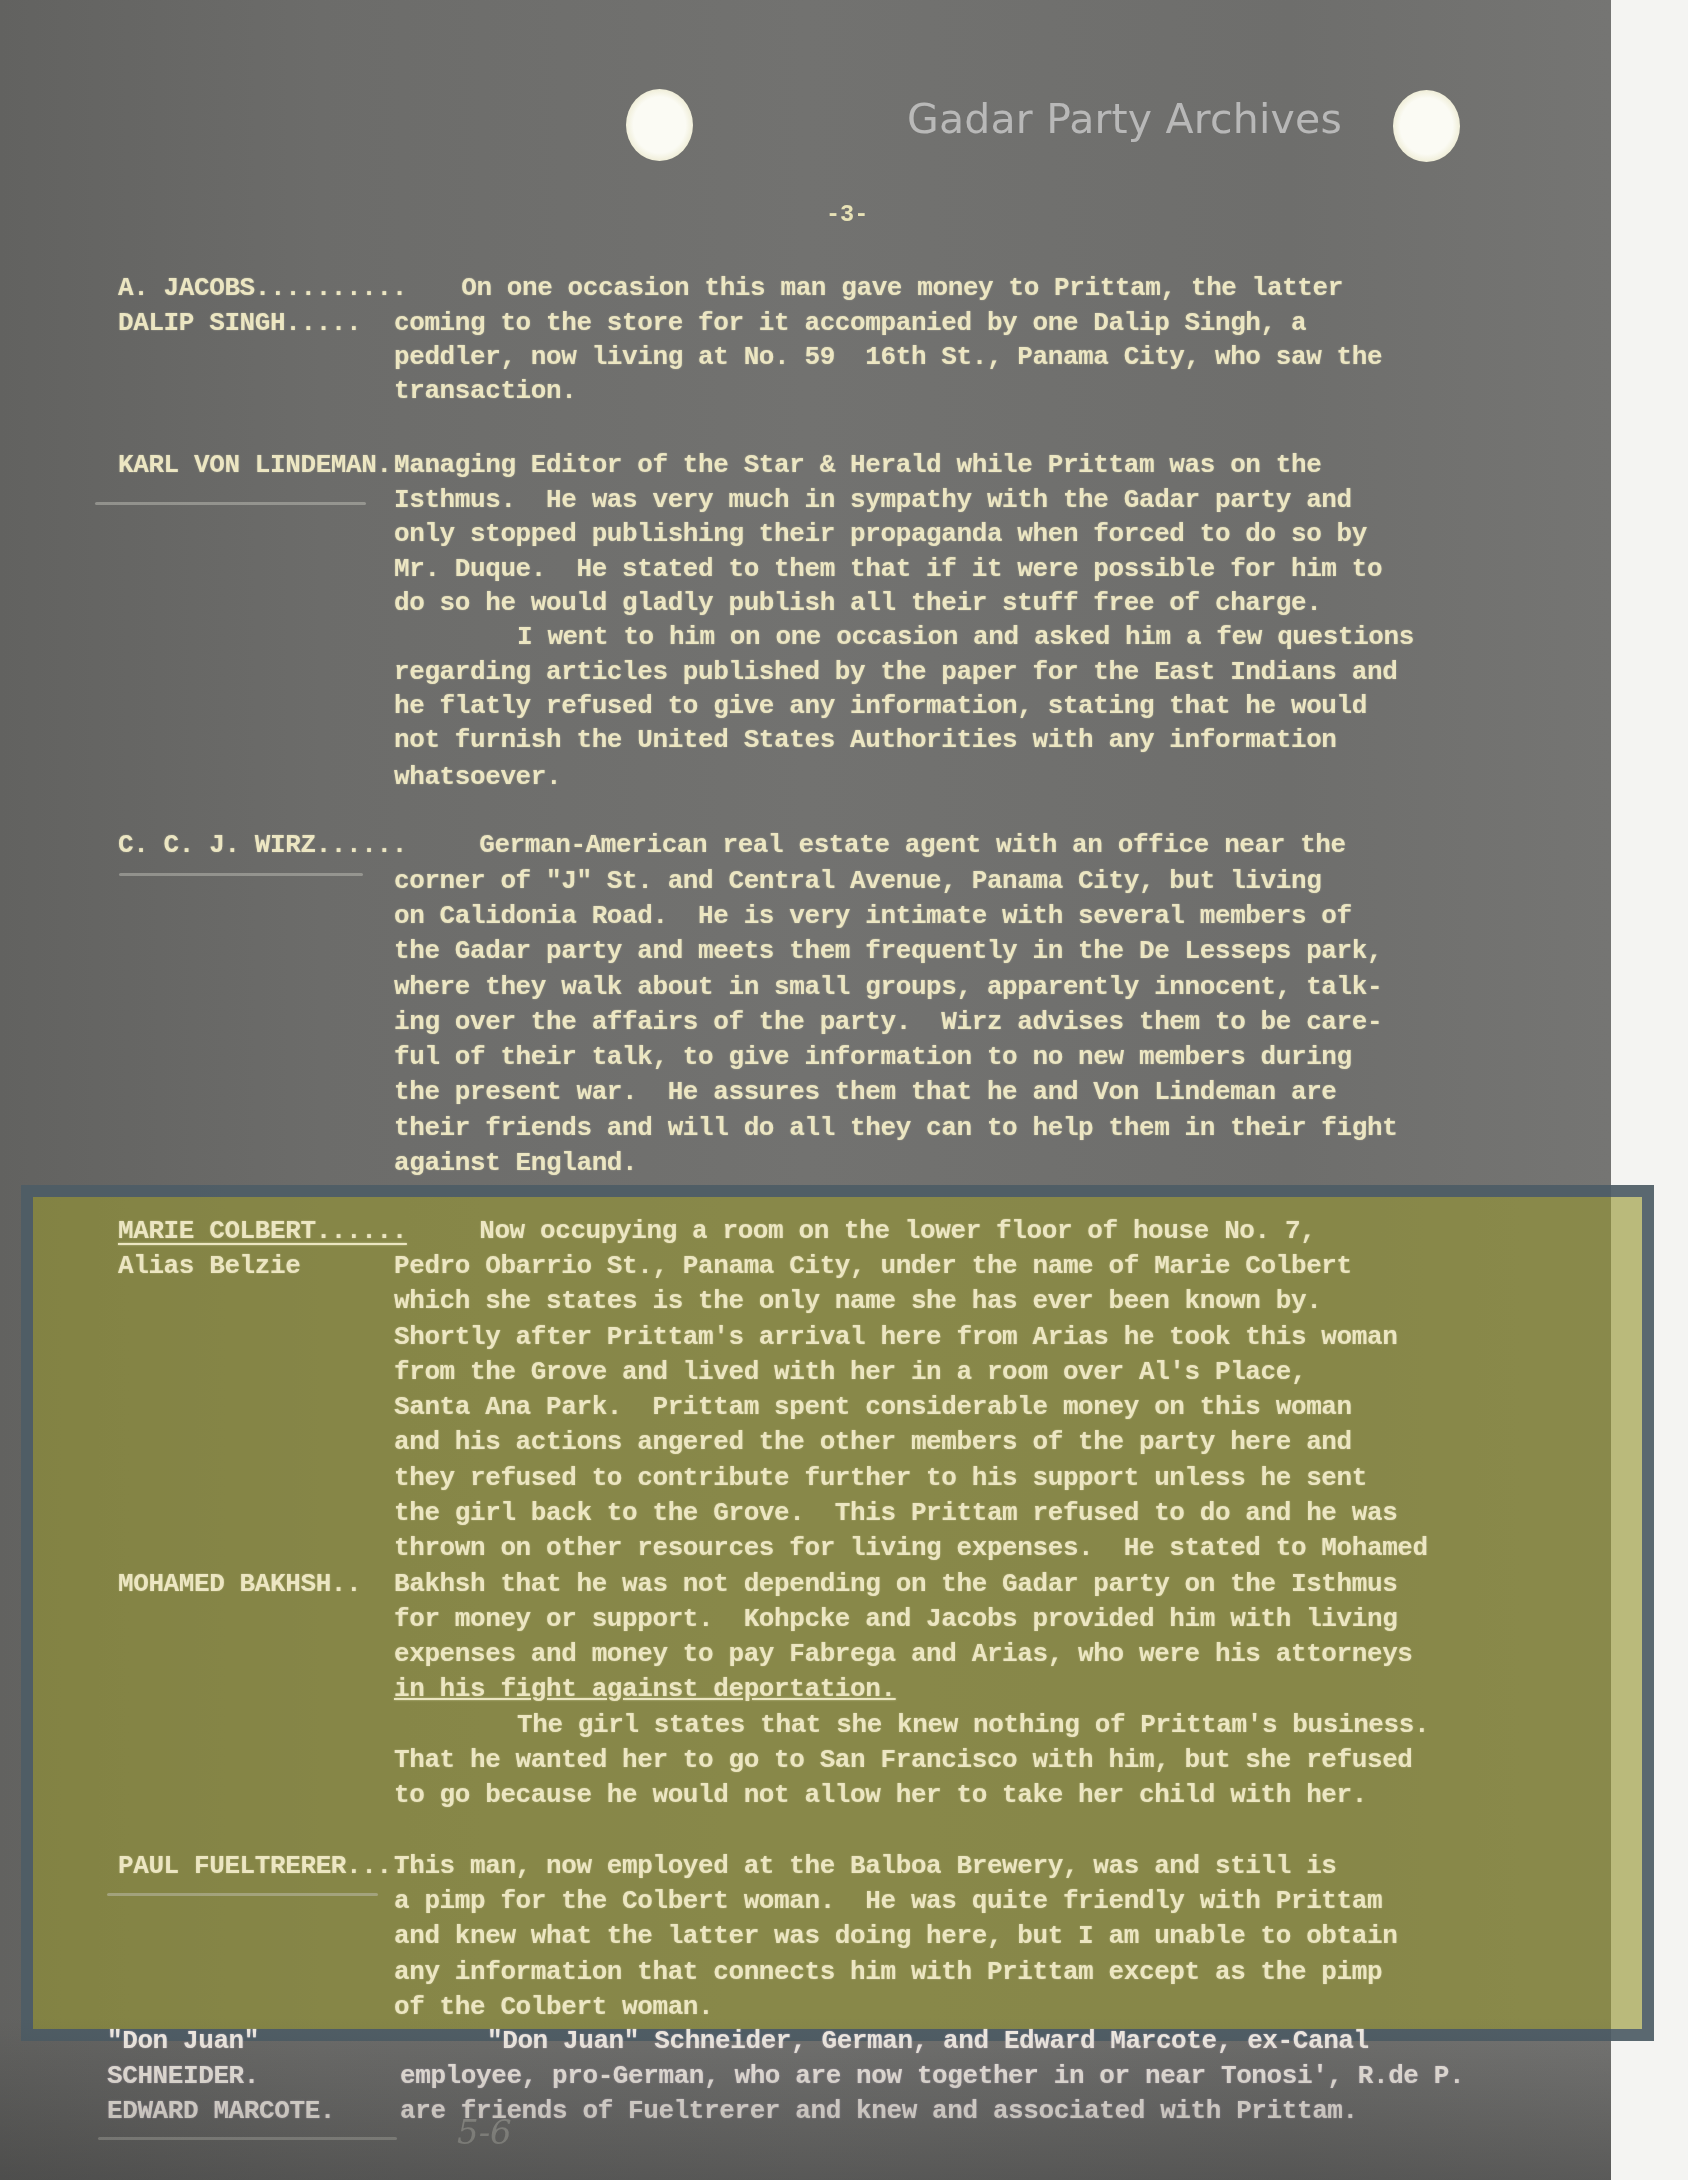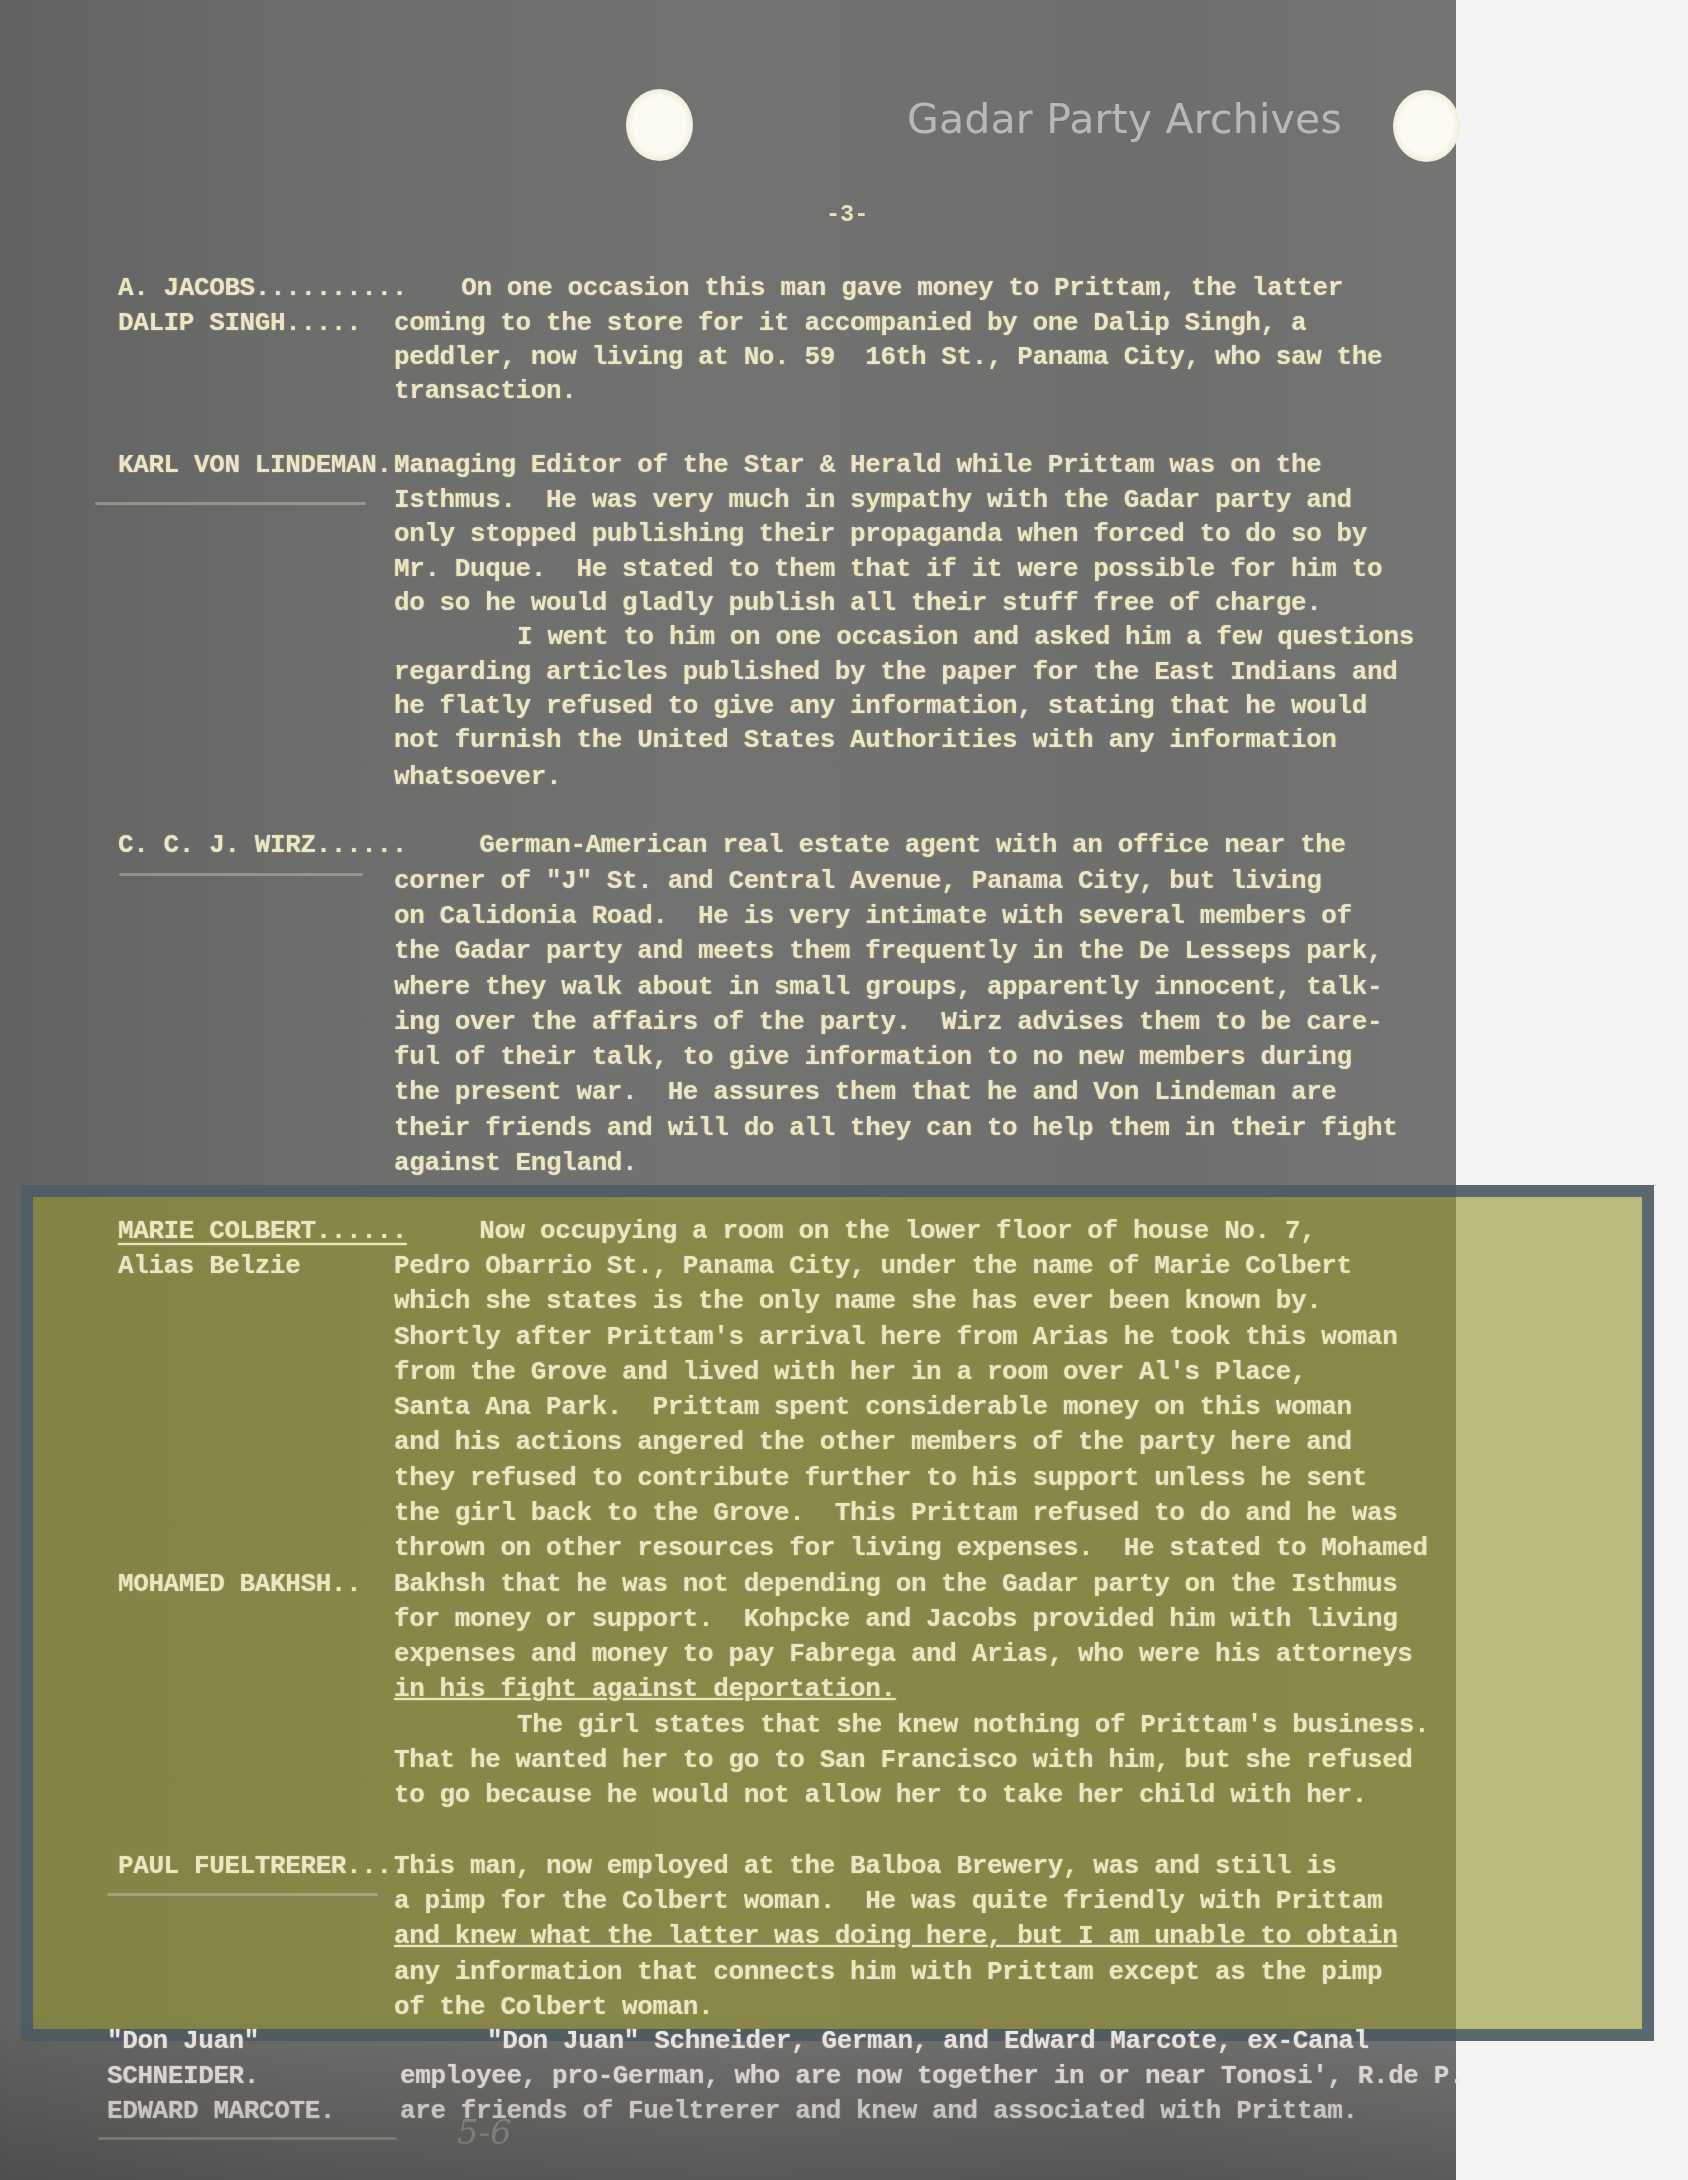--- a/index.html
+++ b/index.html
@@ -1,17 +1,17 @@
 <!DOCTYPE html>
 <html style="font-size:14.5px"><head>
 <meta charset="utf-8">
 <style>
   html,body{margin:0;padding:0;}
   body{width:1689px;height:2180px;background:#f4f4f2;position:relative;overflow:hidden;}
-  .paper{position:absolute;left:0;top:0;width:1456px;height:2180px;
+  .paper{position:absolute;left:0;top:0;width:1611px;height:2180px;
     background:linear-gradient(90deg,#626260 0%,#6c6c6a 20%,#727270 50%,#6e6e6c 80%,#757573 100%);}
   .paper::after{content:"";position:absolute;left:0;right:0;bottom:0;height:163px;
     background:linear-gradient(180deg,rgba(0,0,0,0) 0%,rgba(40,40,40,.35) 100%);}
   .hole{position:absolute;width:67px;height:72px;border-radius:50%;
     background:radial-gradient(ellipse at 50% 50%,#fbfbf4 55%,#e9e6c8 80%,#8a8896 100%);}
   .watermark{position:absolute;left:907px;font-family:"DejaVu Sans",sans-serif;
     color:rgba(205,205,205,.78);font-size:41px;letter-spacing:0.2px;white-space:nowrap;}
   .pagenum{position:absolute;left:826px;top:201px;font-family:"Liberation Mono",monospace;
     color:#e8e2b6;font-size:23.5px;font-weight:bold;}
   .highlight{position:absolute;left:21px;top:1185px;width:1633px;height:856px;
@@ -103,21 +103,21 @@
     <div class="line indent" style="top:1710px;">The girl states that she knew nothing of Prittam's business.</div>
     <div class="line body" style="top:1745px;">That he wanted her to go to San Francisco with him, but she refused</div>
     <div class="line body" style="top:1780px;">to go because he would not allow her to take her child with her.</div>
   </section>
 
   <section>
     <div class="line lbl" style="top:1851px;">PAUL FUELTRERER.....</div>
     <div class="pencil" style="left:107px;top:1893px;width:271px;"></div>
     <div class="line body" style="top:1851px;left:394px;">This man, now employed at the Balboa Brewery, was and still is</div>
     <div class="line body" style="top:1886px;">a pimp for the Colbert woman.  He was quite friendly with Prittam</div>
-    <div class="line body" style="top:1921px;text-decoration:underline;">and knew what the latter was doing here, but I am unable to obtain</div>
+    <div class="line body" style="top:1921px;">and knew what the latter was doing here, but I am unable to obtain</div>
     <div class="line body" style="top:1957px;">any information that connects him with Prittam except as the pimp</div>
     <div class="line body" style="top:1992px;">of the Colbert woman.</div>
   </section>
 
   <section>
     <div class="line lbl lower" style="top:2026px;left:107px;">"Don Juan"</div>
     <div class="line lbl lower" style="top:2061px;left:107px;">SCHNEIDER.</div>
     <div class="line lbl lower" style="top:2096px;left:107px;">EDWARD MARCOTE.</div>
     <div class="line lower" style="top:2026px;left:487px;">"Don Juan" Schneider, German, and Edward Marcote, ex-Canal</div>
     <div class="line lower" style="top:2061px;left:400px;">employee, pro-German, who are now together in or near Tonosi', R.de P.</div>

